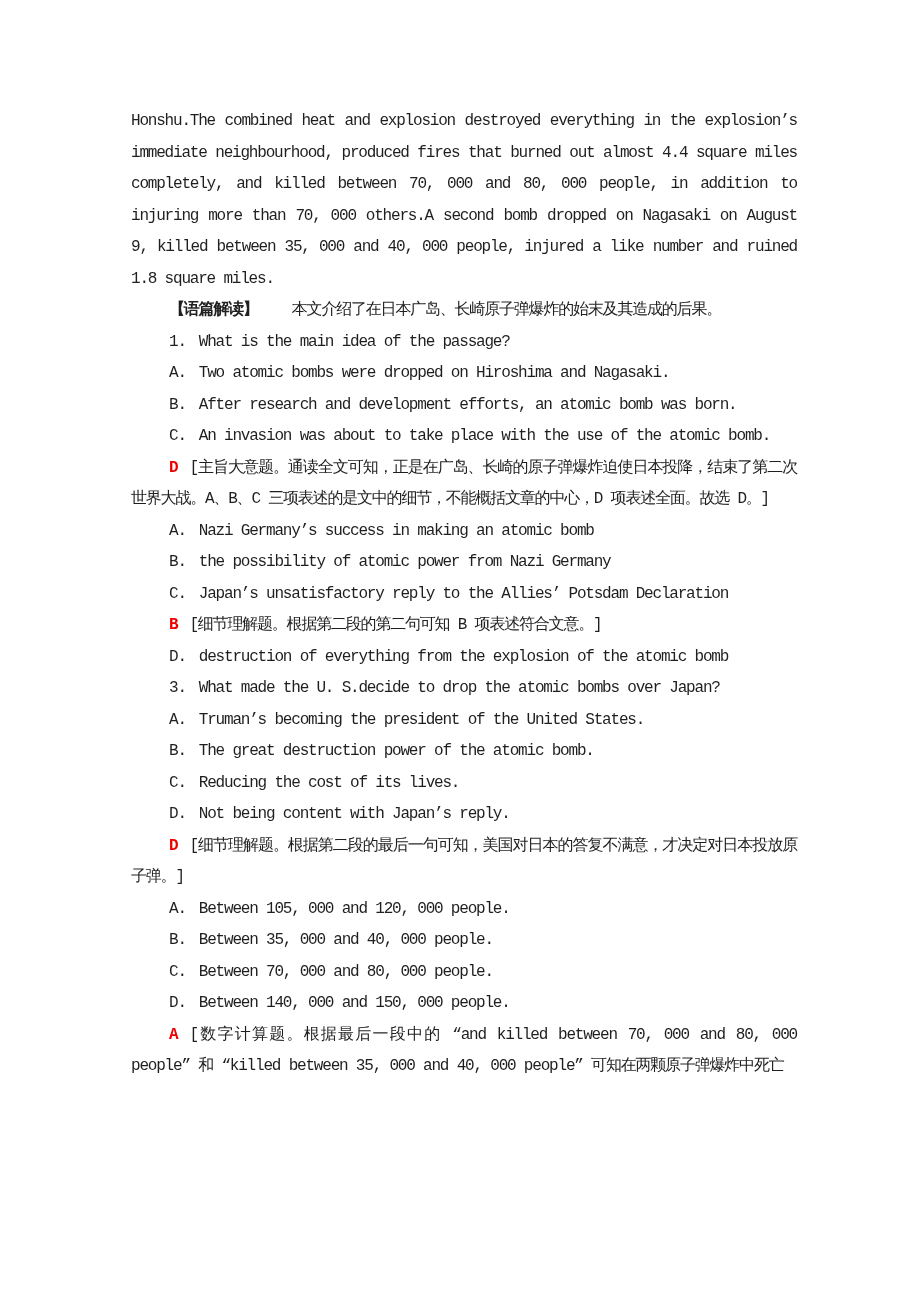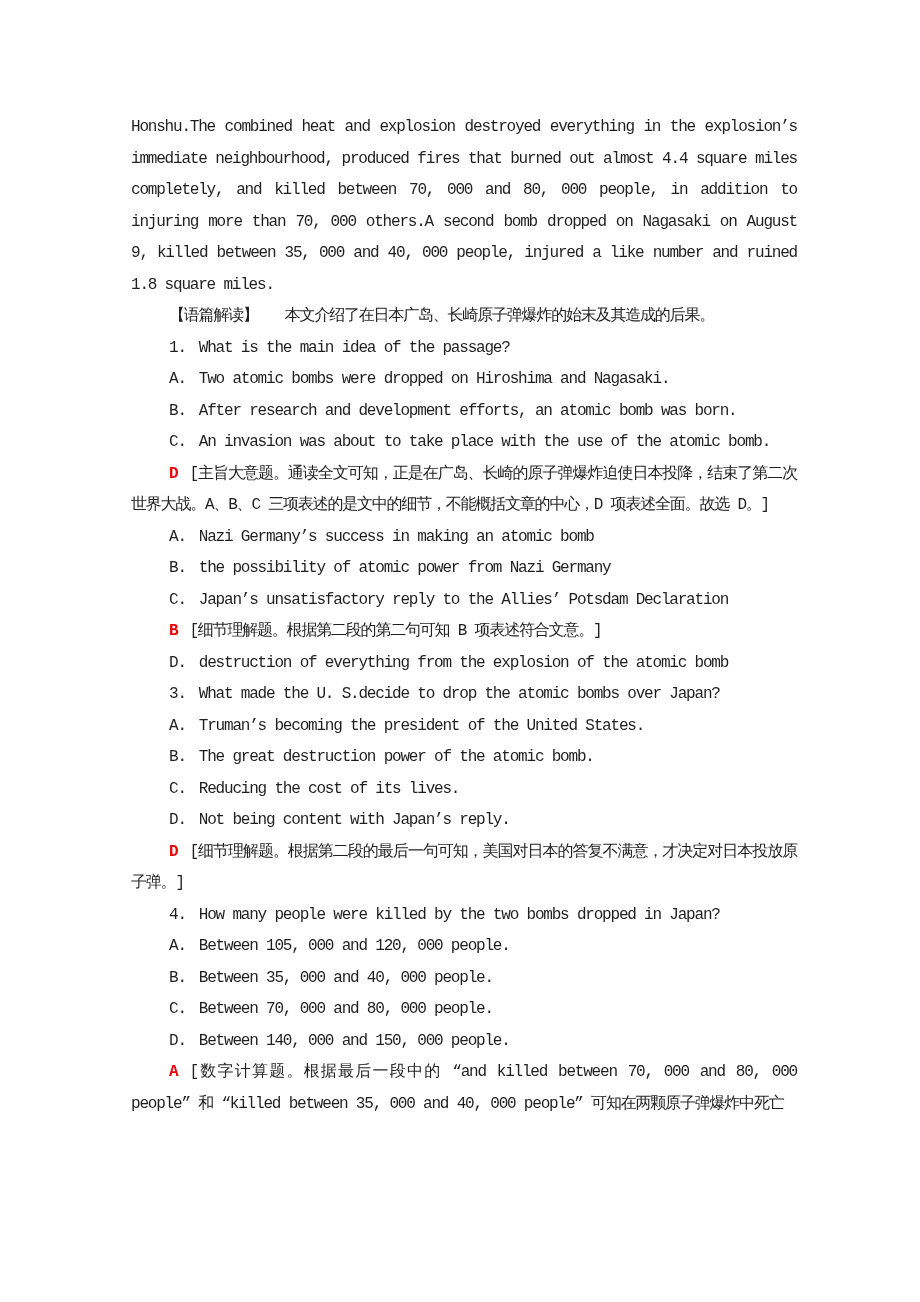--- a/index.html
+++ b/index.html
@@ -8,30 +8,30 @@
     width: 920px;
     height: 1302px;
     background: #ffffff;
     overflow: hidden;
     font-family: "Liberation Mono", "DejaVu Sans Mono", monospace;
     color: #1f1f1f;
   }
   .content {
     position: absolute;
     left: 131px;
-    top: 112px;
+    top: 106px;
     width: 666px;
     font-size: 16px;
     line-height: 31.5px;
     letter-spacing: -1.2px;
   }
   p { margin: 0; padding: 0; }
   .justify { text-align: justify; }
   .indent { text-indent: 38px; }
-  .lbl { font-weight: normal; margin-right: 27px; }
+  .lbl { font-weight: bold; margin-right: 34px; }
   .num { margin-right: 13px; }
   .ans { color: #ee0000; font-weight: bold; margin-right: 12px; }
 </style>
 </head>
 <body>
 
 <div class="page">
   <div class="content">
 
     <p class="justify">Honshu.The combined heat and explosion destroyed everything in the explosion’s immediate neighbourhood, produced fires that burned out almost 4.4 square miles completely, and killed between 70, 000 and 80, 000 people, in addition to injuring more than 70, 000 others.A second bomb dropped on Nagasaki on August 9, killed between 35, 000 and 40, 000 people, injured a like number and ruined 1.8 square miles.</p>
@@ -57,21 +57,20 @@
     <section>
       <p class="indent"><span class="num">3.</span><span>What made the U. S.decide to drop the atomic bombs over Japan?</span></p>
       <p class="indent"><span class="num">A.</span><span>Truman’s becoming the president of the United States.</span></p>
       <p class="indent"><span class="num">B.</span><span>The great destruction power of the atomic bomb.</span></p>
       <p class="indent"><span class="num">C.</span><span>Reducing the cost of its lives.</span></p>
       <p class="indent"><span class="num">D.</span><span>Not being content with Japan’s reply.</span></p>
       <p class="indent justify"><span class="ans">D</span><span>[细节理解题。根据第二段的最后一句可知，美国对日本的答复不满意，才决定对日本投放原子弹。]</span></p>
     </section>
 
     <section>
-      <p class="indent"><span class="num">4.</span><span>How many people were killed by the two bombs dropped in Japan?</span></p>
       <p class="indent"><span class="num">A.</span><span>Between 105, 000 and 120, 000 people.</span></p>
       <p class="indent"><span class="num">B.</span><span>Between 35, 000 and 40, 000 people.</span></p>
       <p class="indent"><span class="num">C.</span><span>Between 70, 000 and 80, 000 people.</span></p>
       <p class="indent"><span class="num">D.</span><span>Between 140, 000 and 150, 000 people.</span></p>
       <p class="indent justify"><span class="ans">A</span><span>[数字计算题。根据最后一段中的 “and killed between 70, 000 and 80, 000 people” 和 “killed between 35, 000 and 40, 000 people” 可知在两颗原子弹爆炸中死亡</span></p>
     </section>
 
   </div>
 </div>
 

